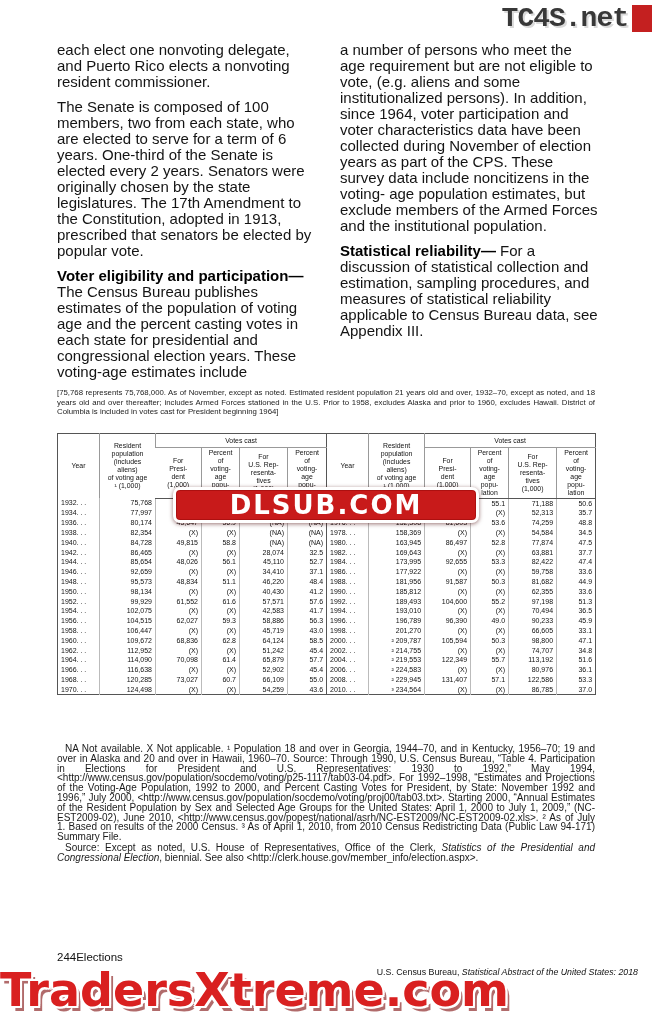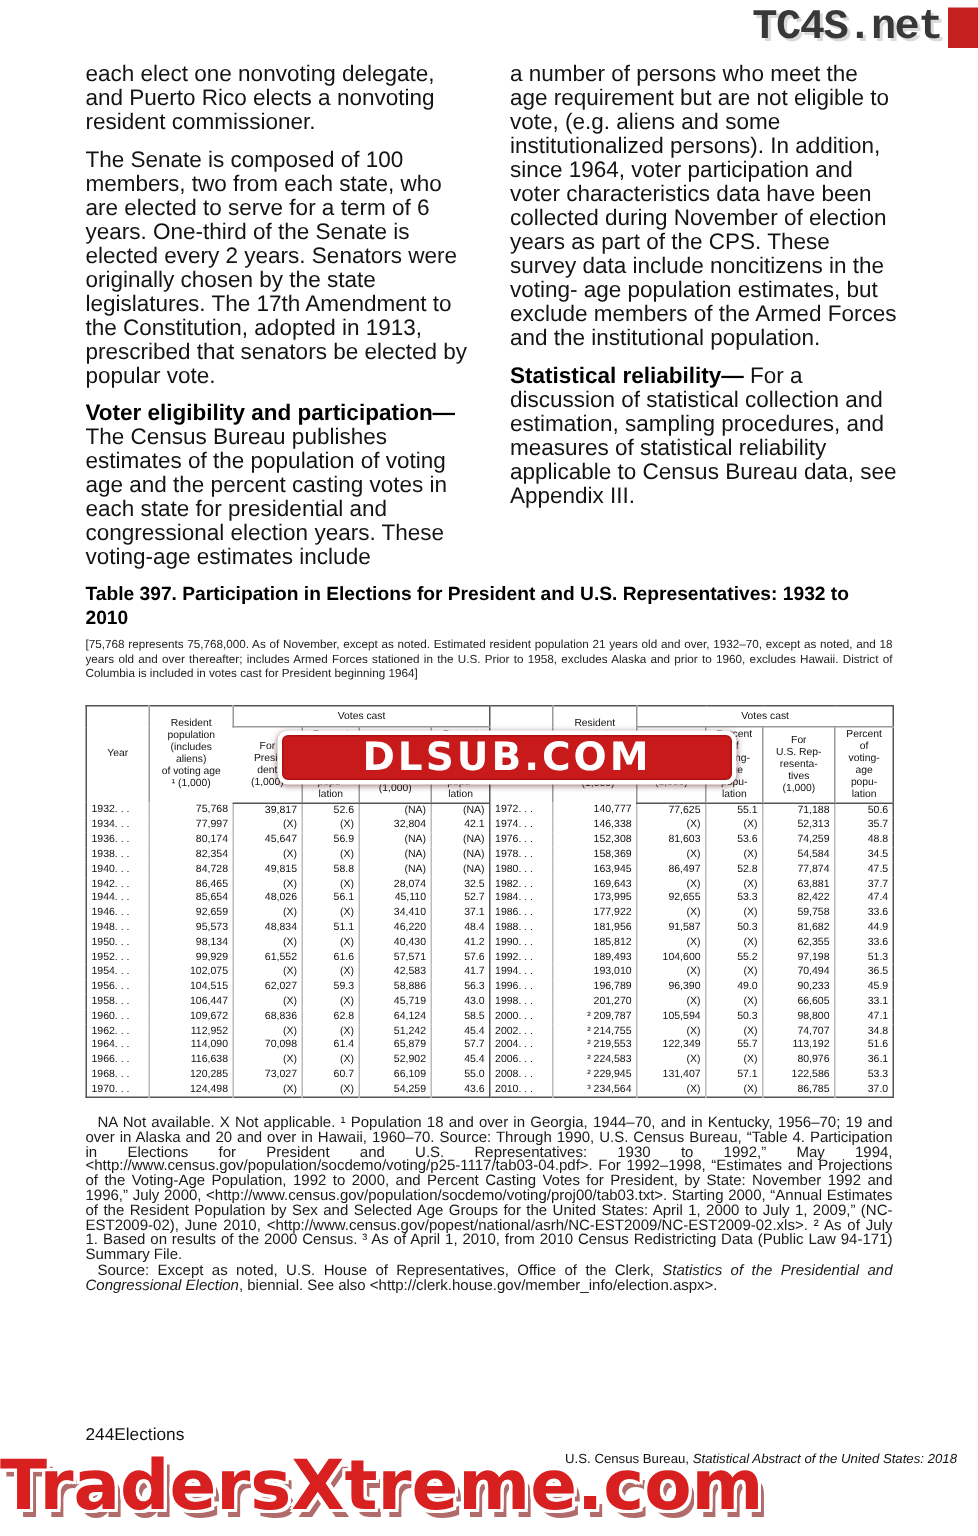--- a/index.html
+++ b/index.html
@@ -46,21 +46,20 @@
     font-family:Liberation Mono, monospace;font-size:28px;font-weight:800;color:#383838;
     letter-spacing:-1px;text-shadow:2px 2px 0 rgba(150,150,150,0.35);
   }
   .wm-top-block{width:20px;height:27px;background:#c42020;margin-left:4px;}
   .wm-mid{
     position:absolute;top:487px;left:50%;transform:translateX(-50%);
     width:300px;height:30px;line-height:30px;text-align:center;
     background:#c81a1a;border:3px solid #ffffff;border-radius:7px;
     box-shadow:0 1px 4px rgba(70,0,0,.55), inset 0 0 0 1px rgba(120,0,0,.35);
     z-index:6;
-    margin-left:12px;
   }
   .wm-mid span{
     font-family:"DejaVu Sans",sans-serif;color:#fff;font-size:26px;font-weight:bold;letter-spacing:2px;
   }
   .wm-bottom{
     position:absolute;top:963px;left:0;width:652px;text-align:left;z-index:6;
     font-family:"DejaVu Sans",sans-serif;font-size:46px;font-weight:bold;color:#d92020;letter-spacing:0;
     text-shadow:
       -2px -2px 0 #fff, 2px -2px 0 #fff, -2px 2px 0 #fff, 2px 2px 0 #fff,
       -2px 0 0 #fff, 2px 0 0 #fff, 0 -2px 0 #fff, 0 2px 0 #fff,
@@ -76,21 +75,20 @@
     <p><span>each elect one nonvoting delegate, and Puerto Rico elects a nonvoting resident commissioner.</span></p>
     <p><span>The Senate is composed of 100 members, two from each state, who are elected to serve for a term of 6 years. One-third of the Senate is elected every 2 years. Senators were originally chosen by the state legislatures. The 17th Amendment to the Constitution, adopted in 1913, prescribed that senators be elected by popular vote.</span></p>
     <p><b>Voter eligibility and participation—</b><span>The Census Bureau publishes estimates of the population of voting age and the percent casting votes in each state for presidential and congressional election years. These voting-age estimates include</span></p>
   </div>
   <div class="col col2">
     <p><span>a number of persons who meet the age requirement but are not eligible to vote, (e.g. aliens and some institutionalized persons). In addition, since 1964, voter participation and voter characteristics data have been collected during November of election years as part of the CPS. These survey data include noncitizens in the voting- age population estimates, but exclude members of the Armed Forces and the institutional population.</span></p>
     <p><b>Statistical reliability—</b><span> For a discussion of statistical collection and estimation, sampling procedures, and measures of statistical reliability applicable to Census Bureau data, see Appendix III.</span></p>
   </div>
 
   <div class="table-block">
-    <div class="tbl-title">Table 397. Participation in Elections for President and U.S. Representatives: 1932 to 2010</div>
     <div class="tbl-note">[75,768 represents 75,768,000. As of November, except as noted. Estimated resident population 21 years old and over, 1932–70, except as noted, and 18 years old and over thereafter; includes Armed Forces stationed in the U.S. Prior to 1958, excludes Alaska and prior to 1960, excludes Hawaii. District of Columbia is included in votes cast for President beginning 1964]</div>
     <table class="data">
       <colgroup>
         <col style="width:42px">
           <col style="width:56px">
           <col style="width:46px">
           <col style="width:38px">
           <col style="width:48px">
           <col style="width:39px">
         <col style="width:42px">

